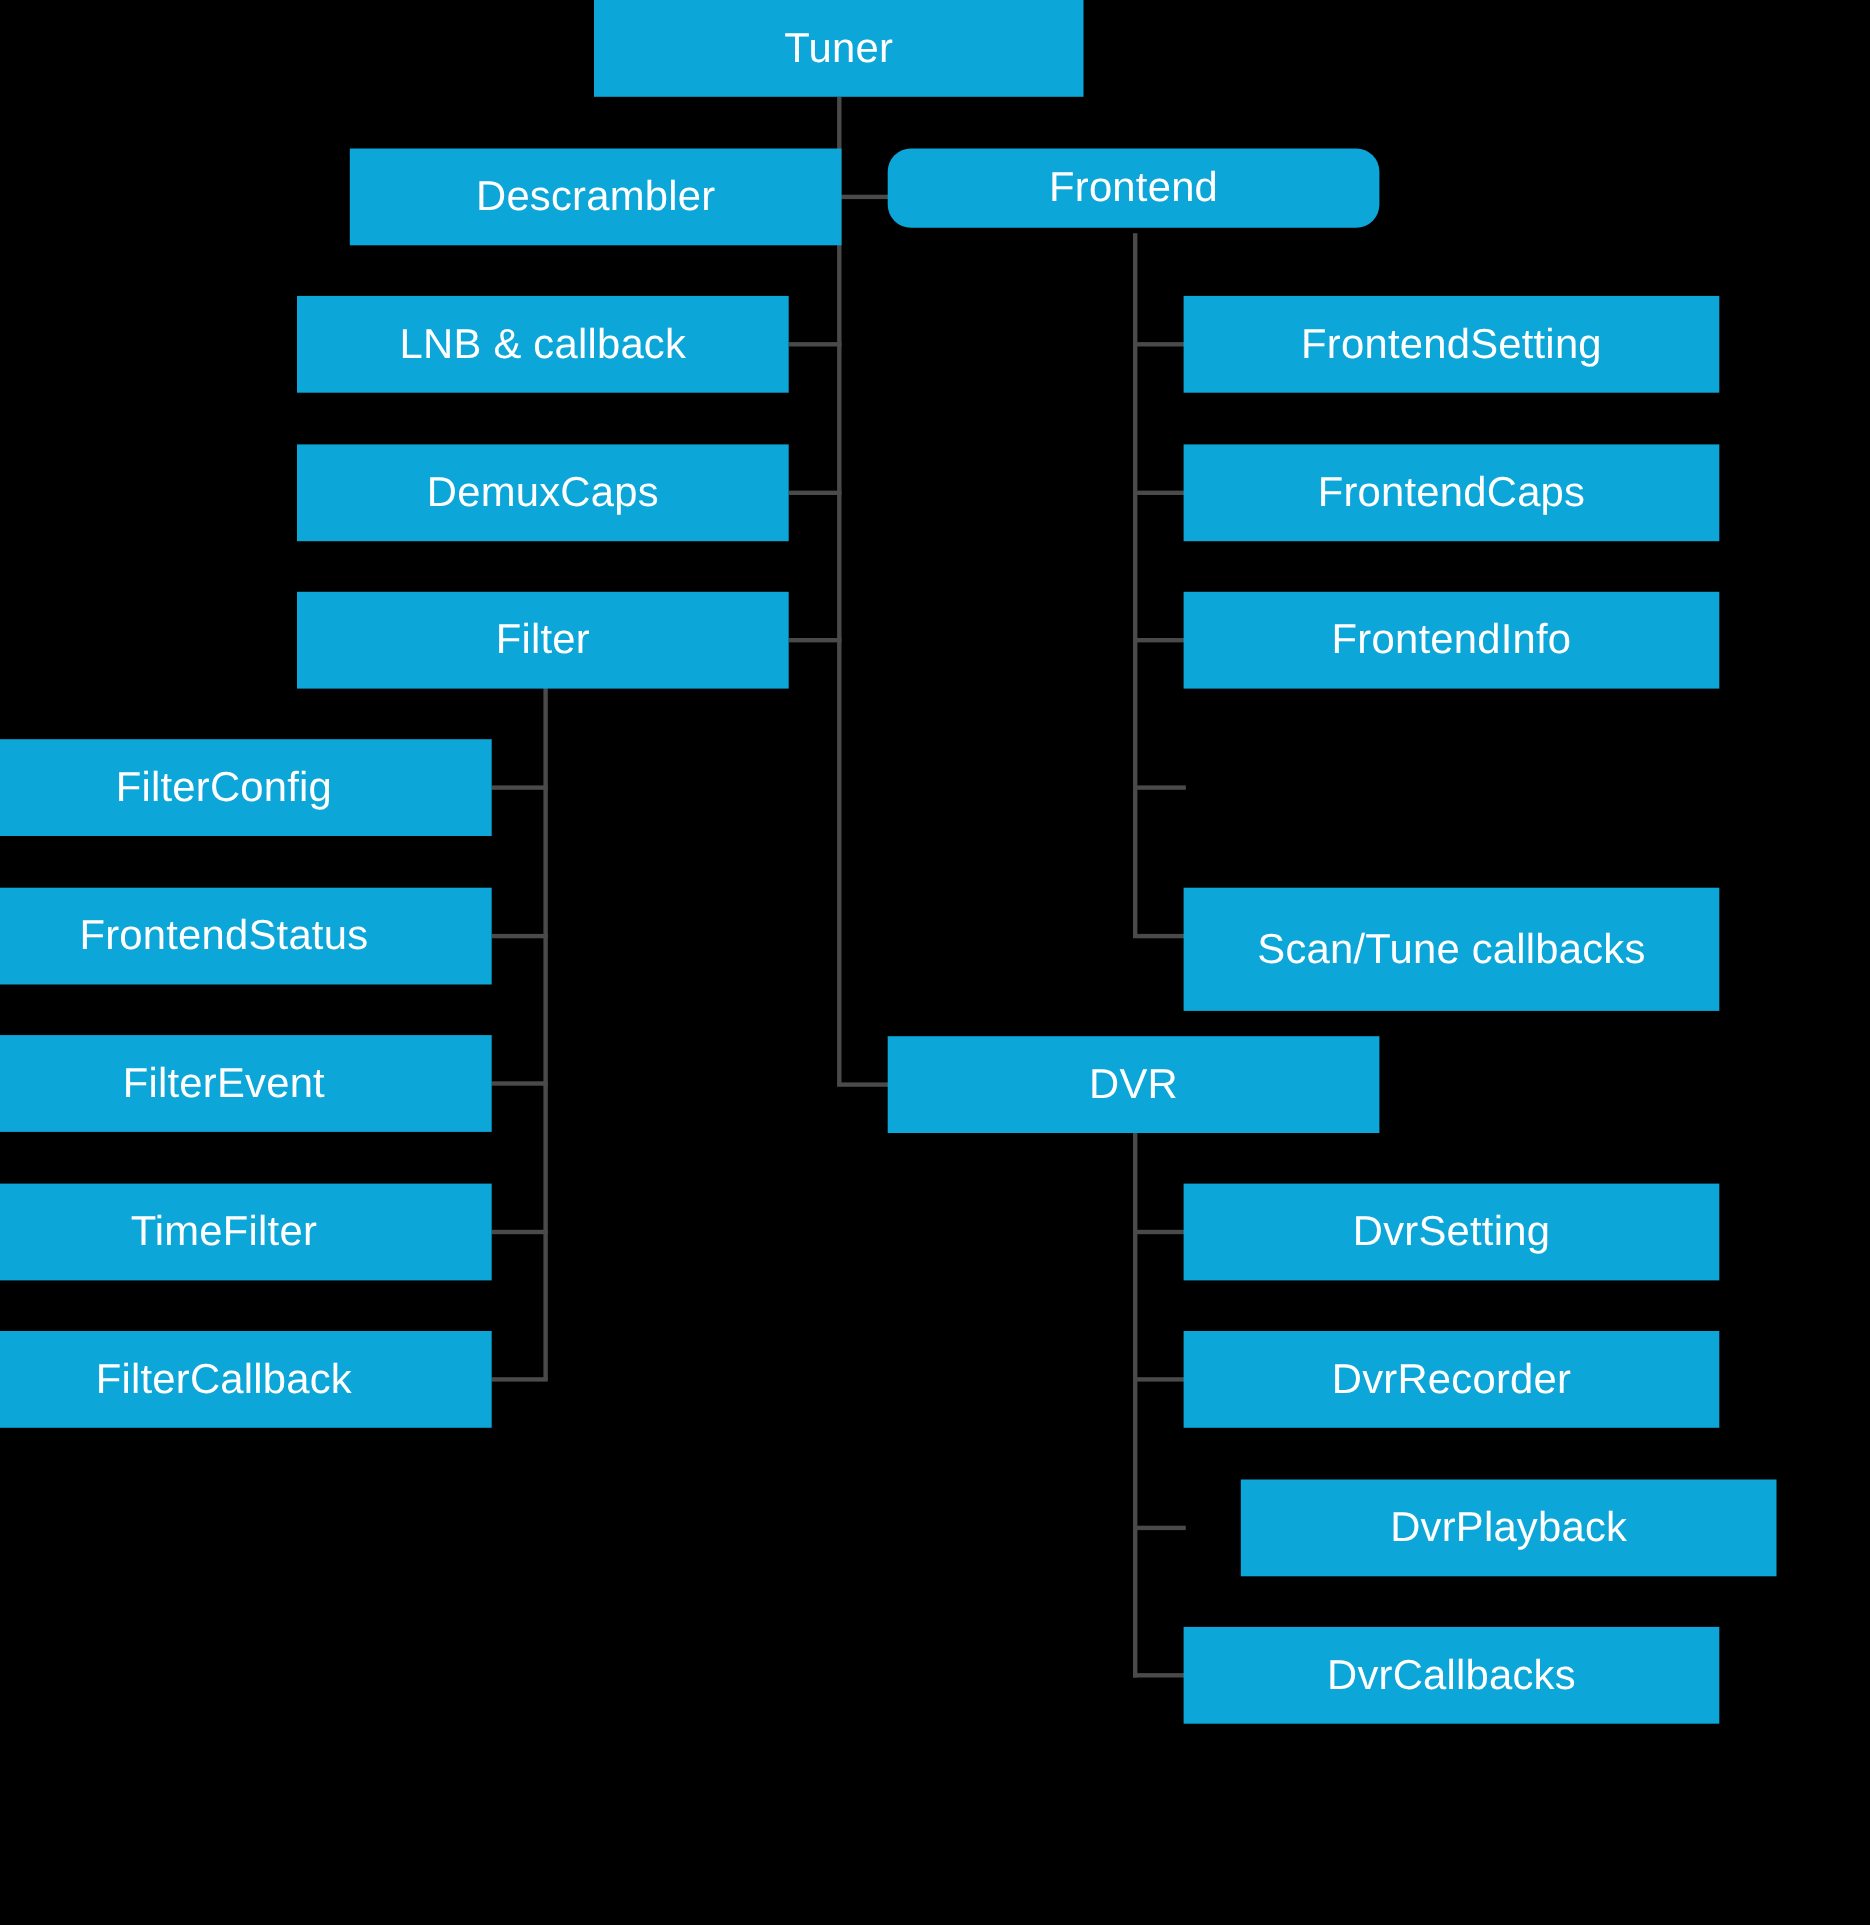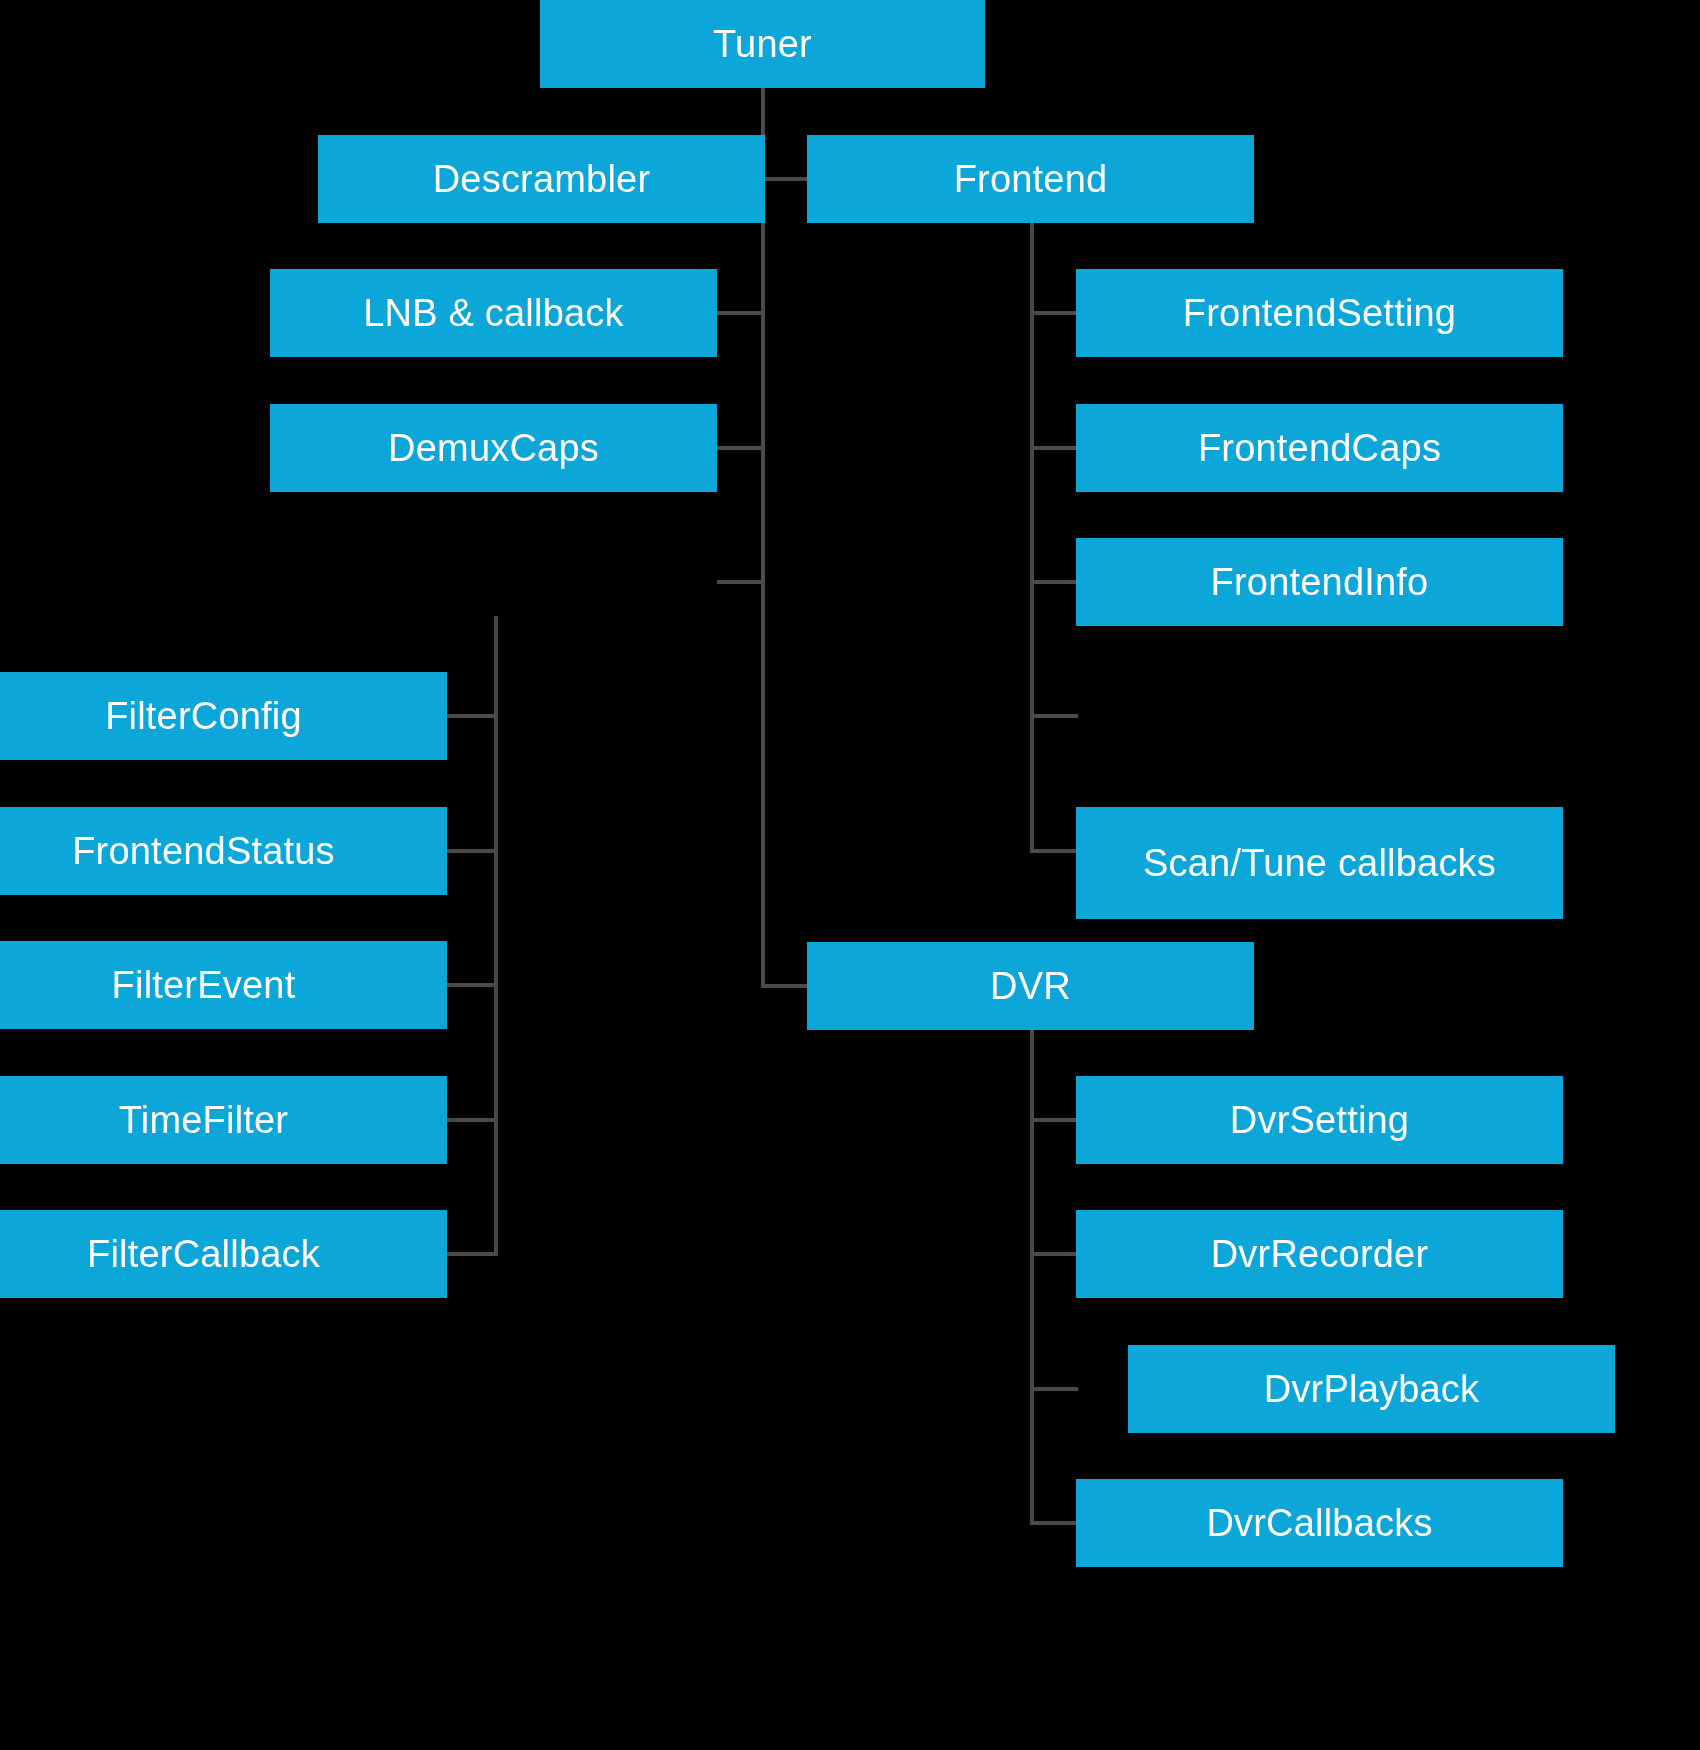--- a/index.html
+++ b/index.html
@@ -88,20 +88,23 @@
   </div>
 
   <div class="node" style="left:270px; top:269px; width:447px; height:88px;">
     <span class="node-label">LNB &amp; callback</span>
   </div>
 
   <div class="node" style="left:270px; top:404px; width:447px; height:88px;">
     <span class="node-label">DemuxCaps</span>
   </div>
 
+  <div class="node" style="left:270px; top:538px; width:447px; height:88px;">
+    <span class="node-label">Filter</span>
+  </div>
 
   <div class="node" style="left:-40px; top:672px; width:487px; height:88px;">
     <span class="node-label">FilterConfig</span>
   </div>
 
   <div class="node" style="left:-40px; top:807px; width:487px; height:88px;">
     <span class="node-label">FrontendStatus</span>
   </div>
 
   <div class="node" style="left:-40px; top:941px; width:487px; height:88px;">
@@ -109,21 +112,21 @@
   </div>
 
   <div class="node" style="left:-40px; top:1076px; width:487px; height:88px;">
     <span class="node-label">TimeFilter</span>
   </div>
 
   <div class="node" style="left:-40px; top:1210px; width:487px; height:88px;">
     <span class="node-label">FilterCallback</span>
   </div>
 
-  <div class="node" style="left:807px; top:135px; width:447px; height:88px;">
+  <div class="node" style="left:807px; top:135px; width:447px; height:72px;border-radius:21px;">
     <span class="node-label">Frontend</span>
   </div>
 
   <div class="node" style="left:807px; top:942px; width:447px; height:88px;">
     <span class="node-label">DVR</span>
   </div>
 
   <div class="node" style="left:1076px; top:269px; width:487px; height:88px;">
     <span class="node-label">FrontendSetting</span>
   </div>

